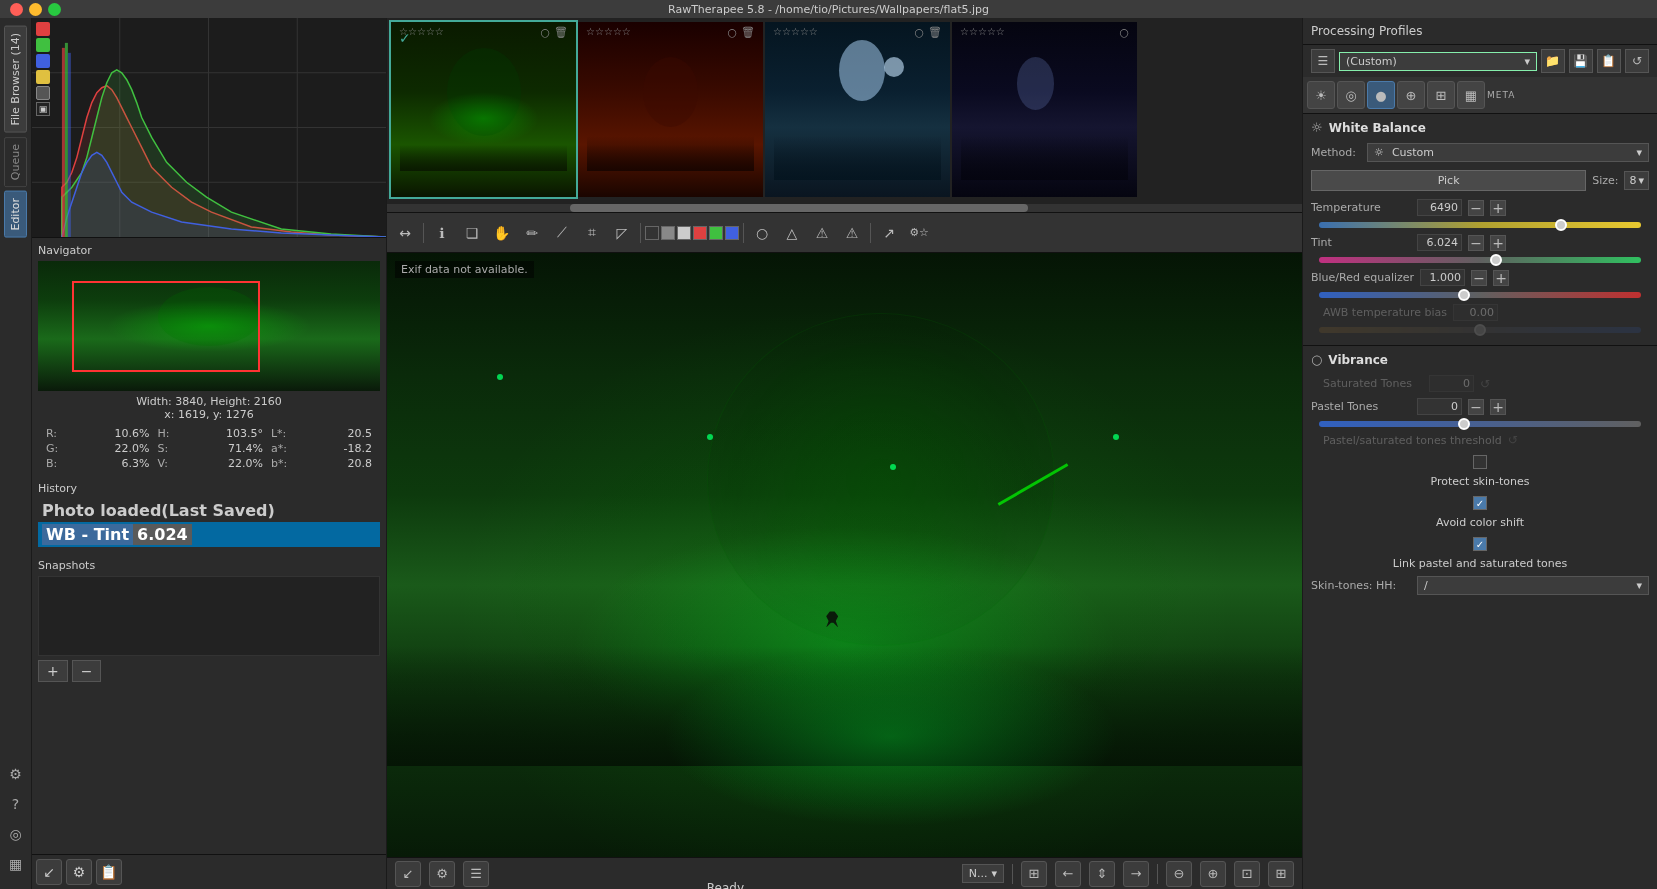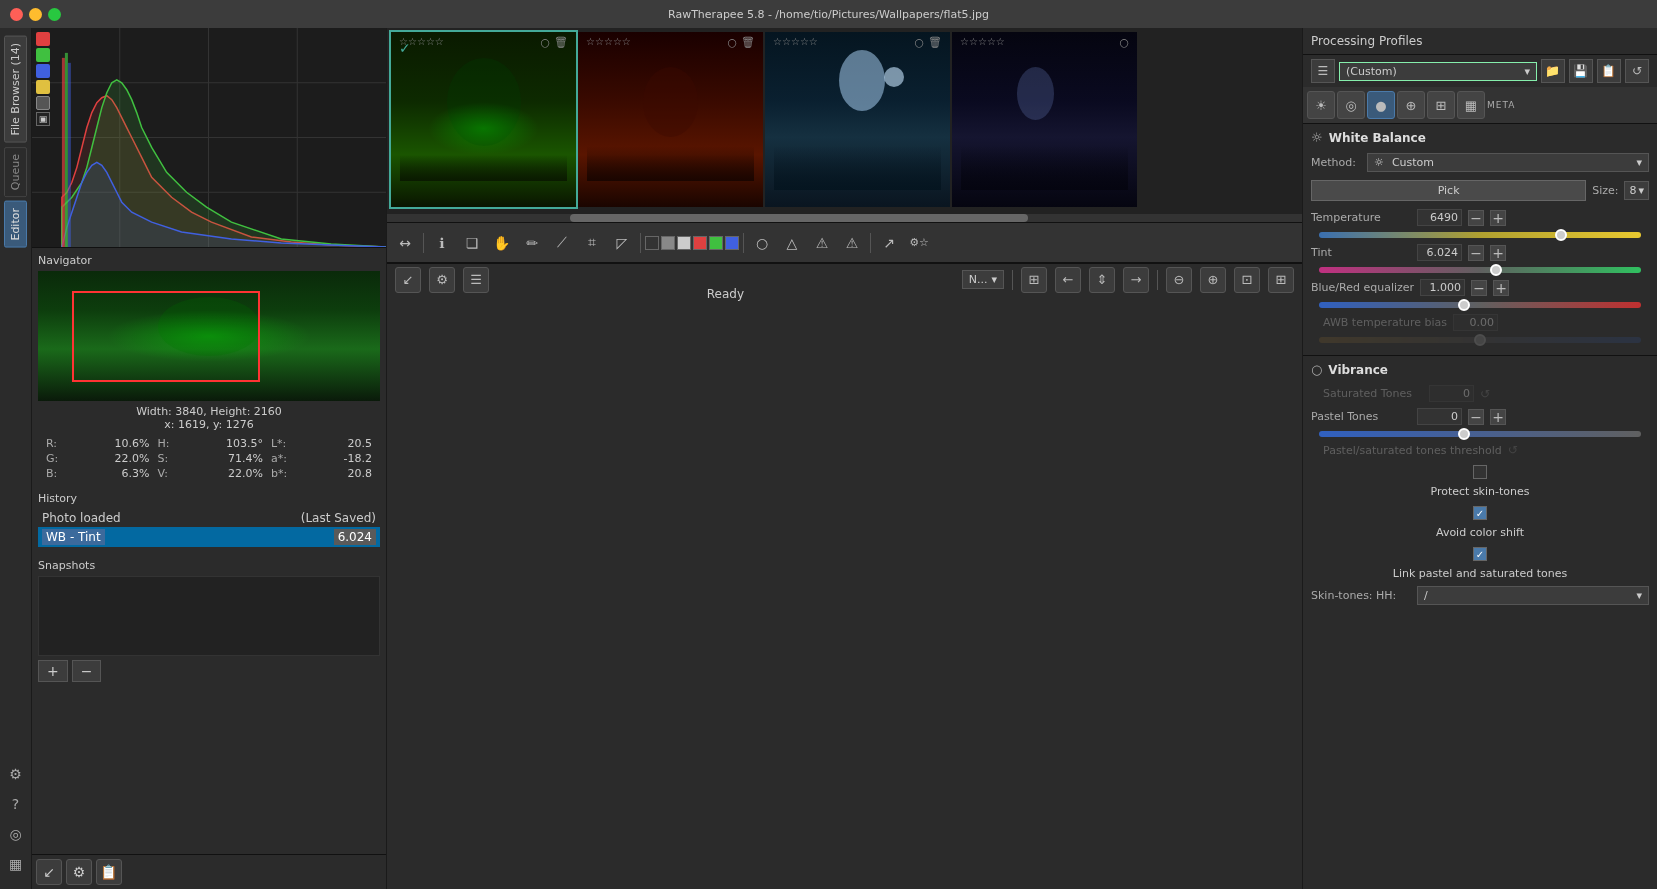--- a/index.html
+++ b/index.html
@@ -10,21 +10,21 @@
       font-family: 'DejaVu Sans', Arial, sans-serif;
       font-size: 11px;
       color: #cccccc;
       overflow: hidden;
       display: flex;
       flex-direction: column;
     }
 
     
     #titlebar {
-      height: 28px;
+      height: 18px;
       background: #3c3c3c;
       display: flex;
       align-items: center;
       justify-content: center;
       position: relative;
       flex-shrink: 0;
     }
     .traffic-lights {
       position: absolute;
       left: 10px;
@@ -176,23 +176,23 @@
       padding: 6px;
       flex-shrink: 0;
     }
     #history-title {
       font-size: 11px;
       color: #ccc;
       margin-bottom: 4px;
     }
     .history-item {
       display: flex;
-      justify-content: space-between;
       padding: 2px 4px;
-      font-size: 12px;
+      font-size: 16px;
+      font-weight: bold;
     }
     .history-item.active {
       background: #0369a1;
     }
     .history-label { color: #ccc; }
     .history-value { color: #ccc; }
 
     
     #snapshots-section {
       padding: 6px;
@@ -987,20 +987,39 @@
       <div class="tool-separator"></div>
       <div class="tool-btn">○</div>
       <div class="tool-btn">△</div>
       <div class="tool-btn">⚠</div>
       <div class="tool-btn">⚠</div>
       <div class="tool-separator"></div>
       <div class="tool-btn">↗</div>
       <div class="tool-btn" style="font-size:11px;">⚙☆</div>
     </div>
 
+    <div id="editor-canvas">
+      <div class="exif-overlay">Exif data not available.</div>
+      <div class="main-image">
+        <div class="main-moon"></div>
+        <div class="main-glow"></div>
+        <div class="green-line"></div>
+
+        <div class="dot-green" style="top:30%;left:35%;"></div>
+        <div class="dot-green" style="top:30%;right:20%;"></div>
+        <div class="dot-green" style="top:35%;left:55%;"></div>
+        <div class="dot-green" style="top:20%;left:12%;"></div>
+
+        <div style="position:absolute;bottom:38%;left:48%;width:12px;height:16px;background:#0a1a0a;clip-path:polygon(30%0%,70%0%,100%30%,80%60%,100%100%,60%70%,40%70%,0%100%,20%60%,0%30%);"></div>
+
+        <div class="trees-silhouette"></div>
+
+        <div style="position:absolute;bottom:5%;left:30%;width:50%;height:30%;background:radial-gradient(ellipse,rgba(0,220,50,0.35) 0%,transparent 70%);"></div>
+      </div>
+    </div>
 
     <div id="status-bar">
       <div class="status-btn">↙</div>
       <div class="status-btn">⚙</div>
       <div class="status-btn">☰</div>
       <div id="status-ready">Ready</div>
 
       <div class="nav-dropdown">
         <span>N...</span>
         <span>▾</span>

